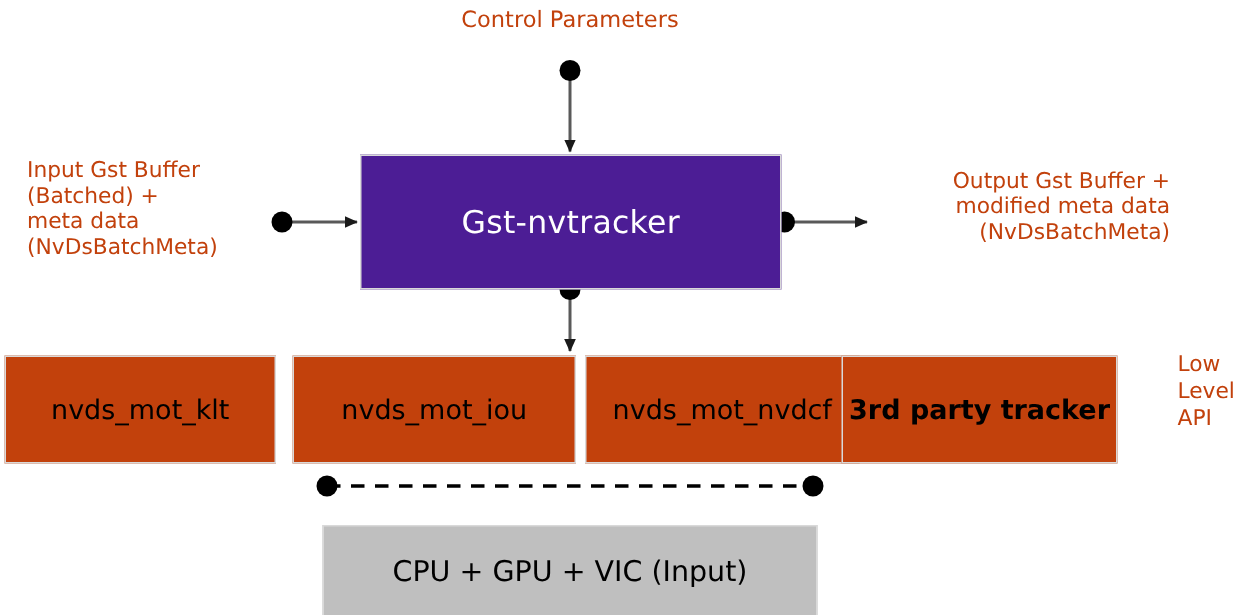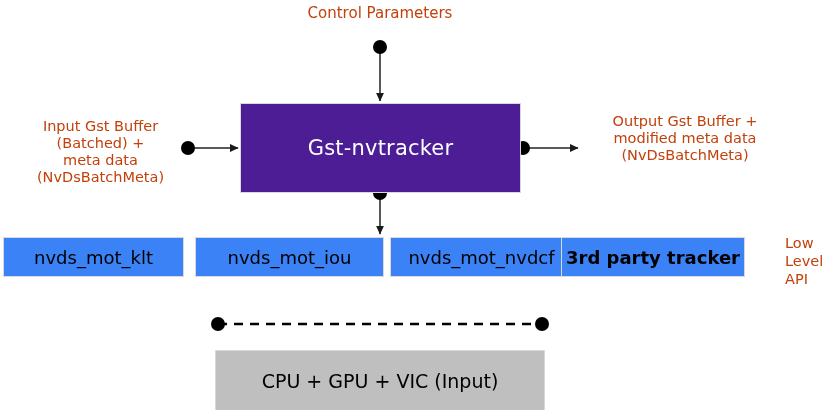--- a/index.html
+++ b/index.html
@@ -42,22 +42,22 @@
     width: 281px;
     height: 90px;
     background: #4c1d95;
     border: 1px solid #d9d9d9;
     color: #ffffff;
     font-size: 21px;
     letter-spacing: 0.2px;
   }
   .box-ll {
     top: 237px;
-    height: 40px;
-    background: #3b82f6;
+    height: 72px;
+    background: #c2410c;
     border: 1px solid #d9d9d9;
     color: #000000;
     font-size: 18px;
   }
   .ll-1 { left: 3px;   width: 181px; }
   .ll-2 { left: 195px; width: 189px; }
   .ll-3 { left: 390px; width: 183px; }
   .ll-4 { left: 561px; width: 184px; font-weight: bold; }
   .box-hw {
     left: 215px;
@@ -78,29 +78,29 @@
   }
   .lbl-control {
     left: 250px;
     top: 5px;
     width: 260px;
     text-align: center;
     font-size: 15px;
   }
   .lbl-input {
     left: 18px;
-    top: 118px;
+    top: 106px;
     width: 165px;
-    text-align: center;
+    text-align: left;
   }
   .lbl-output {
     left: 590px;
     top: 113px;
     width: 190px;
-    text-align: center;
+    text-align: right;
   }
   .lbl-lowlevel {
     left: 785px;
     top: 234px;
     width: 55px;
     text-align: left;
     line-height: 18px;
   }
   .lbl-hardware {
     left: 590px;

